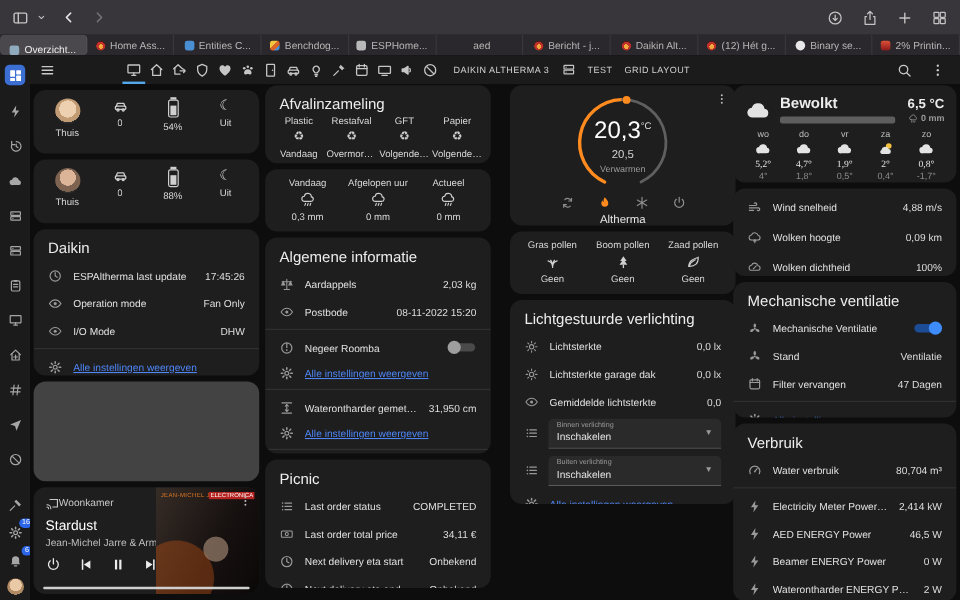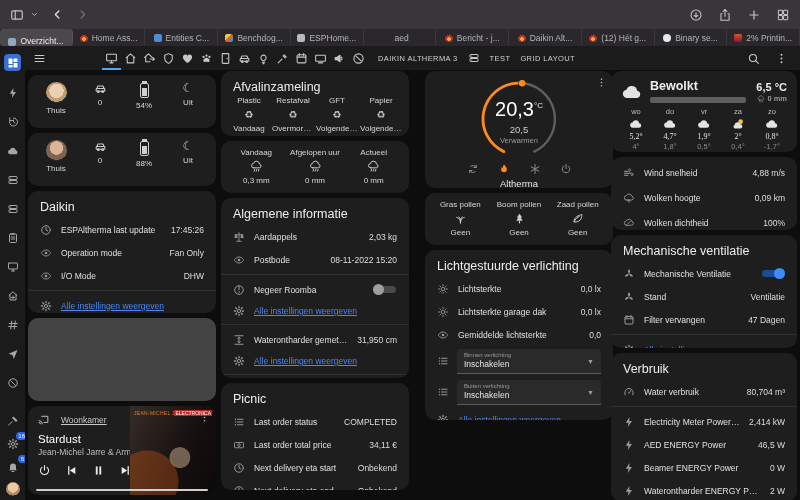--- a/index.html
+++ b/index.html
@@ -123,21 +123,21 @@
 
   
   .mcard{height:89px;}
   .mart{position:absolute;right:0;top:0;bottom:0;width:86px;border-radius:0 10px 10px 0;
         background:
           radial-gradient(circle at 58% 58%, rgba(190,160,135,.55) 0 14%, rgba(190,160,135,0) 15%),
           radial-gradient(circle at 20% 85%, rgba(214,90,20,.35) 0 30%, rgba(214,90,20,0) 31%),
           linear-gradient(115deg,#372d27,#181211 55%,#0a0807);}
   .mt1{position:absolute;top:4px;right:26px;font-size:5px;letter-spacing:.3px;color:#e07820;}
   .mt2{position:absolute;top:4px;right:4px;font-size:5px;color:#fff;background:#b52420;padding:0 1px;}
-  .msrc{display:flex;align-items:flex-end;gap:12px;padding:8px 0 0 10px;font-size:8.5px;color:#c9c9c9;text-decoration:underline;}
+  .msrc{display:flex;align-items:flex-start;gap:0;padding:8px 0 0 10px;font-size:8.5px;color:#c9c9c9;}
   .mtitle{padding:8px 0 0 10px;font-size:11.5px;color:#fff;}
   .martist{padding:2px 0 0 10px;font-size:8.5px;color:#bdbdbd;white-space:nowrap;}
   .mctl{display:flex;align-items:center;gap:14px;padding:7px 0 0 10px;}
   .mctl .ic{width:13px;height:13px;color:#ececec;}
   .mprog{position:absolute;left:8px;right:8px;bottom:4px;height:2px;background:#cfcfcf;border-radius:1px;}
 
   .emptycard{background:#434343;}
 </style>
 </head>
 <body>

